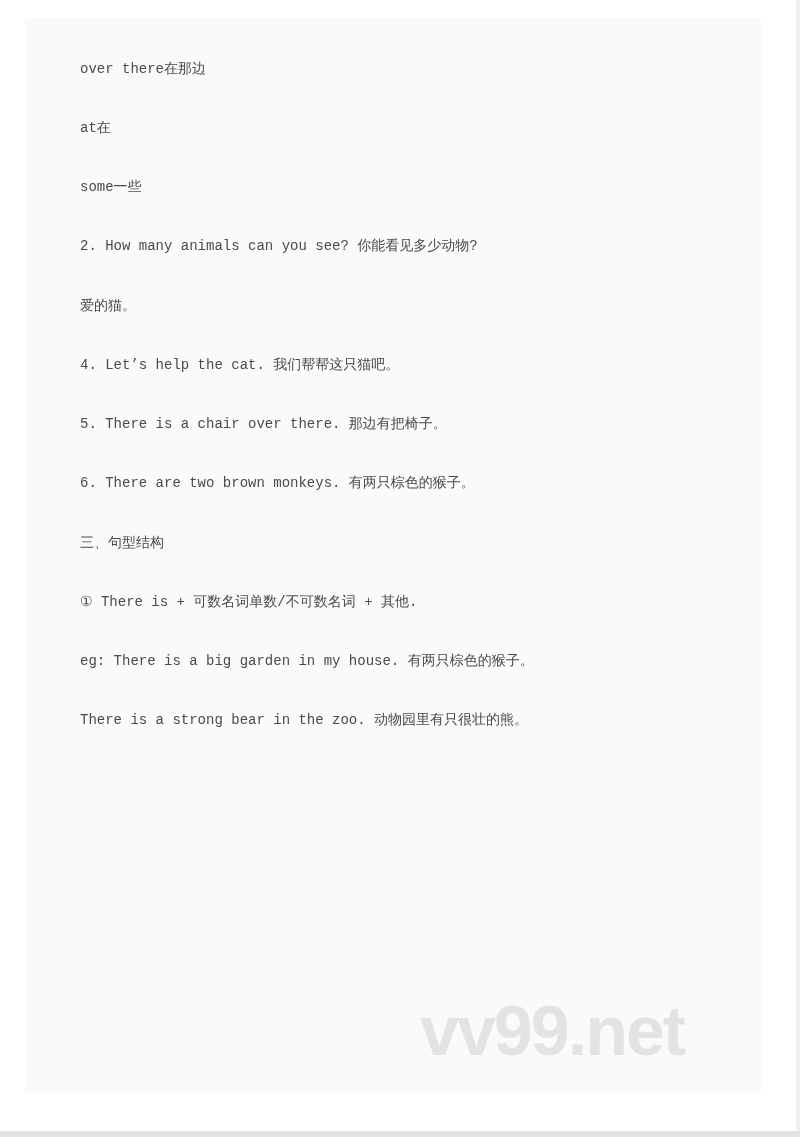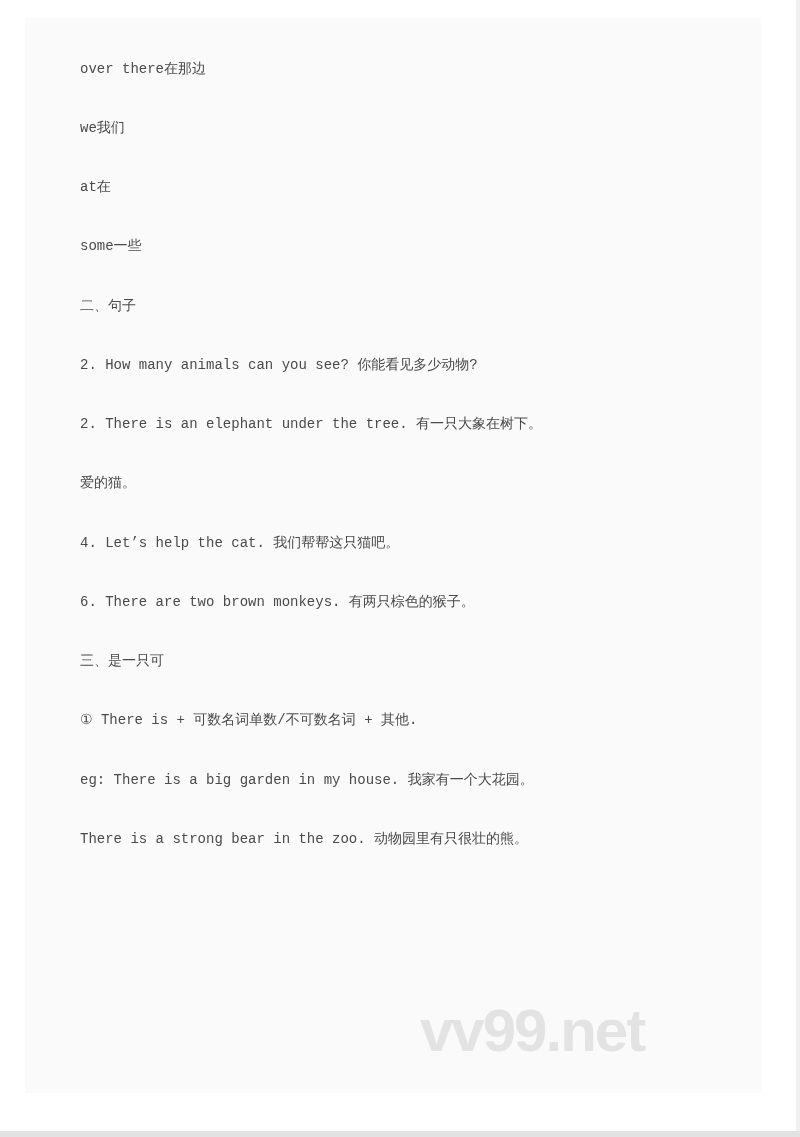--- a/index.html
+++ b/index.html
@@ -22,46 +22,44 @@
     .content {
       position: absolute; left: 80px; top: 20px; width: 640px;
       font-family: "Liberation Mono", "DejaVu Sans Mono", monospace;
       font-size: 14px; line-height: 19.75px; color: #4a4a4a;
       white-space: pre;
     }
     .line { height: 19.75px; display: block; }
     .watermark {
       position: absolute; left: 420px; top: 985px;
       font-family: "Liberation Sans", "DejaVu Sans", sans-serif;
-      font-weight: bold; font-size: 60px; line-height: 92px;
+      font-weight: bold; font-size: 70px; line-height: 92px;
       color: rgba(200,200,200,0.45); letter-spacing: -2px;
       pointer-events: none;
     }
   </style>
 </head>
 <body>
 
 <div class="page"></div>
 <div class="right-edge"></div>
 <div class="bottom-strip"></div>
 
 <div class="content">
   <span class="line">over there在那边</span>
-  <span class="line">we我们</span>
   <span class="line">at在</span>
   <span class="line">some一些</span>
-  <span class="line">二、句子</span>
   <span class="line">2. How many animals can you see? 你能看见多少动物?</span>
-  <span class="line">2. There is an elephant under the tree. 有一只大象在树下。</span>
   <span class="line">爱的猫。</span>
   <span class="line">4. Let’s help the cat. 我们帮帮这只猫吧。</span>
+  <span class="line">5. There is a chair over there. 那边有把椅子。</span>
   <span class="line">6. There are two brown monkeys. 有两只棕色的猴子。</span>
-  <span class="line">三、是一只可</span>
+  <span class="line">三、句型结构</span>
   <span class="line">① There is + 可数名词单数/不可数名词 + 其他.</span>
-  <span class="line">eg: There is a big garden in my house. 我家有一个大花园。</span>
+  <span class="line">eg: There is a big garden in my house. 有两只棕色的猴子。</span>
   <span class="line">There is a strong bear in the zoo. 动物园里有只很壮的熊。</span>
   
   
   
   
   
   
   
   
   

